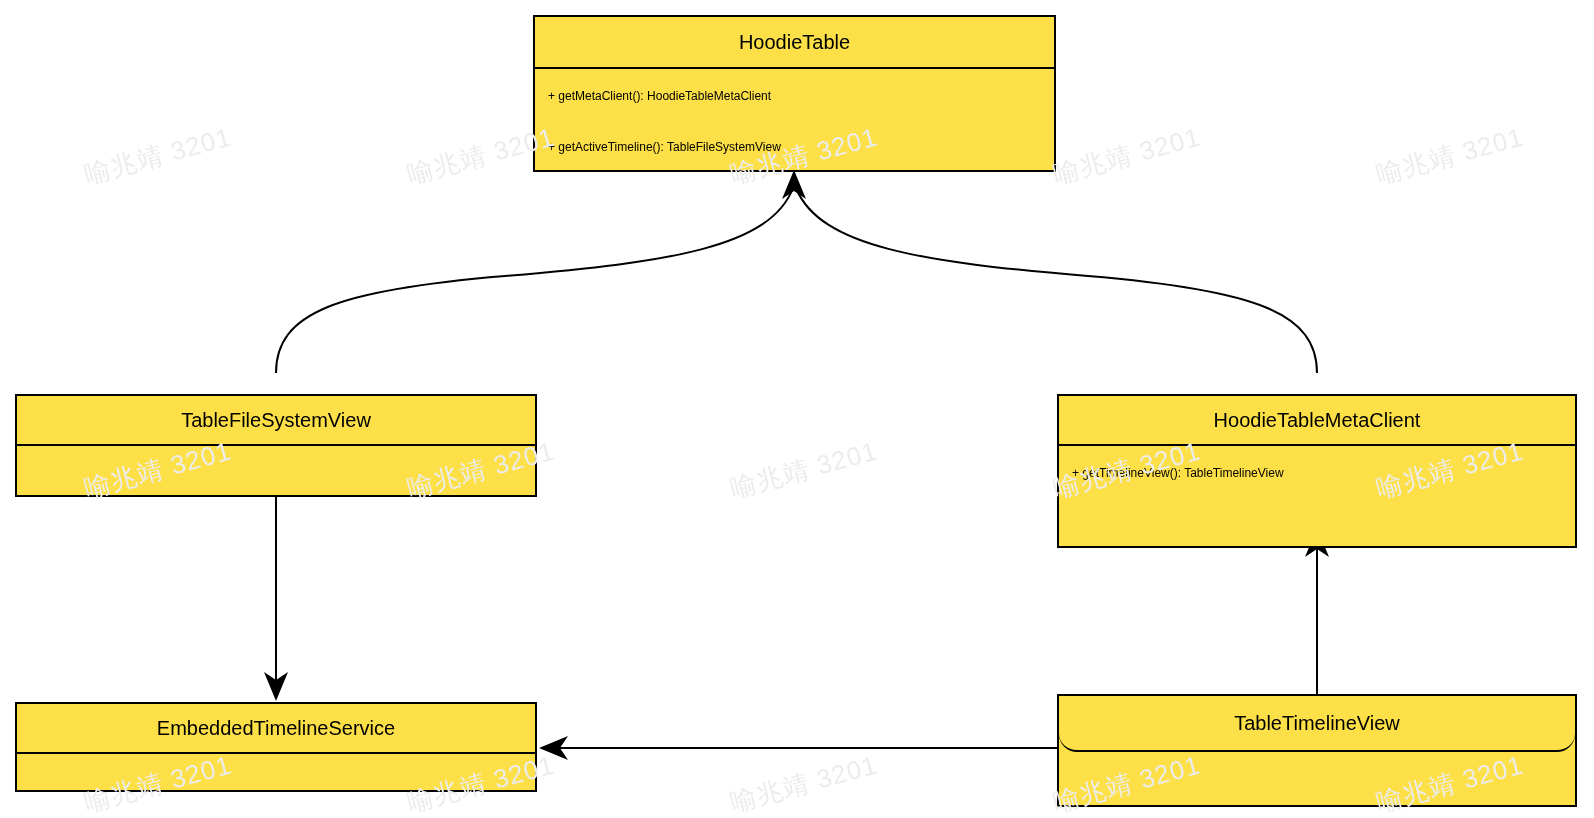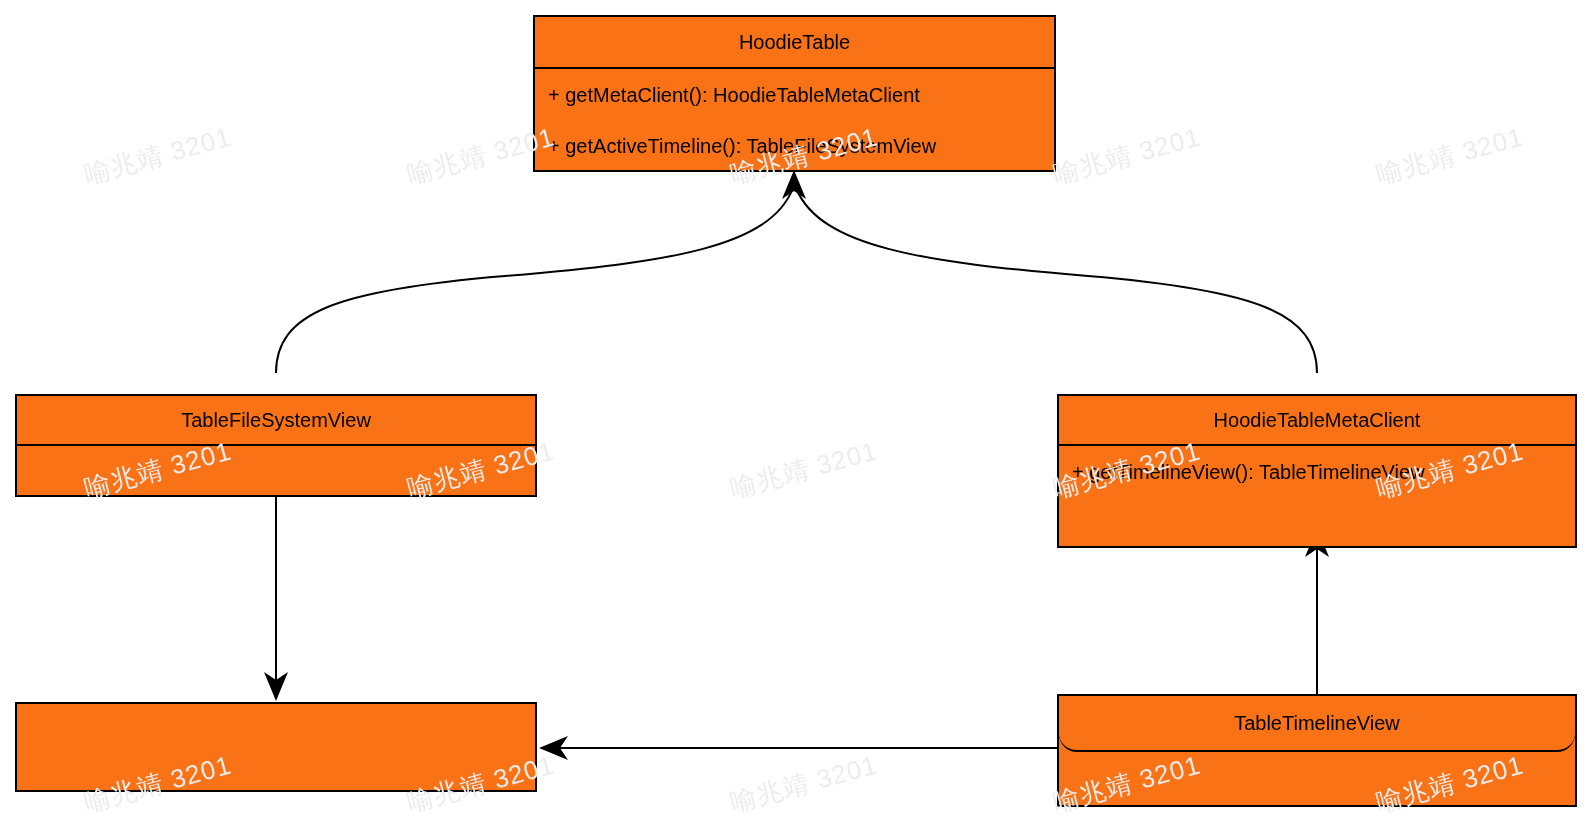--- a/index.html
+++ b/index.html
@@ -6,33 +6,33 @@
   body {
     width: 1594px; height: 818px; overflow: hidden;
     font-family: "Liberation Sans", sans-serif;
     color: #000;
   }
   .canvas { position: relative; width: 1594px; height: 818px; background: #ffffff; }
 
   
   .uml-class {
     position: absolute;
-    background: #f97316;
+    background: #fde047;
     border: 2px solid #000;
     box-sizing: border-box;
   }
   .uml-title {
     border-bottom: 2px solid #000;
     display: flex; align-items: center; justify-content: center;
     font-size: 20px; white-space: nowrap;
   }
   .uml-body { padding: 1px 13px 0 13px; }
   .uml-method {
     height: 51px; display: flex; align-items: center;
-    font-size: 20px; white-space: nowrap;
+    font-size: 12px; white-space: nowrap;
   }
 
   
   #box-hoodietable            { left: 533px;  top: 15px;  width: 523px; height: 157px; }
   #box-hoodietable .uml-title { height: 50px; }
   #box-tablefilesystemview            { left: 15px;   top: 373px; width: 522px; height: 103px; margin-top: 21px; }
   #box-tablefilesystemview .uml-title { height: 48px; }
   #box-hoodietablemetaclient            { left: 1057px; top: 394px; width: 520px; height: 154px; }
   #box-hoodietablemetaclient .uml-title { height: 48px; }
   #box-embeddedtimelineservice            { left: 15px;   top: 702px; width: 522px; height: 90px; }
@@ -104,20 +104,21 @@
   </div>
 
   <div class="uml-class" id="box-hoodietablemetaclient">
     <div class="uml-title">HoodieTableMetaClient</div>
     <div class="uml-body">
       <div class="uml-method">+ getTimelineView(): TableTimelineView</div>
     </div>
   </div>
 
   <div class="uml-class" id="box-embeddedtimelineservice">
+    <div class="uml-title">EmbeddedTimelineService</div>
     <div class="uml-body"></div>
   </div>
 
   <div class="uml-class" id="box-tabletimelineview">
     <div class="uml-title">TableTimelineView</div>
     <div class="uml-body"></div>
   </div>
 
   <div class="watermark-layer" style="color: rgb(236, 236, 236);">
       <div class="wm" style="left: 158px; top: 156px;">喻兆靖 3201</div>

